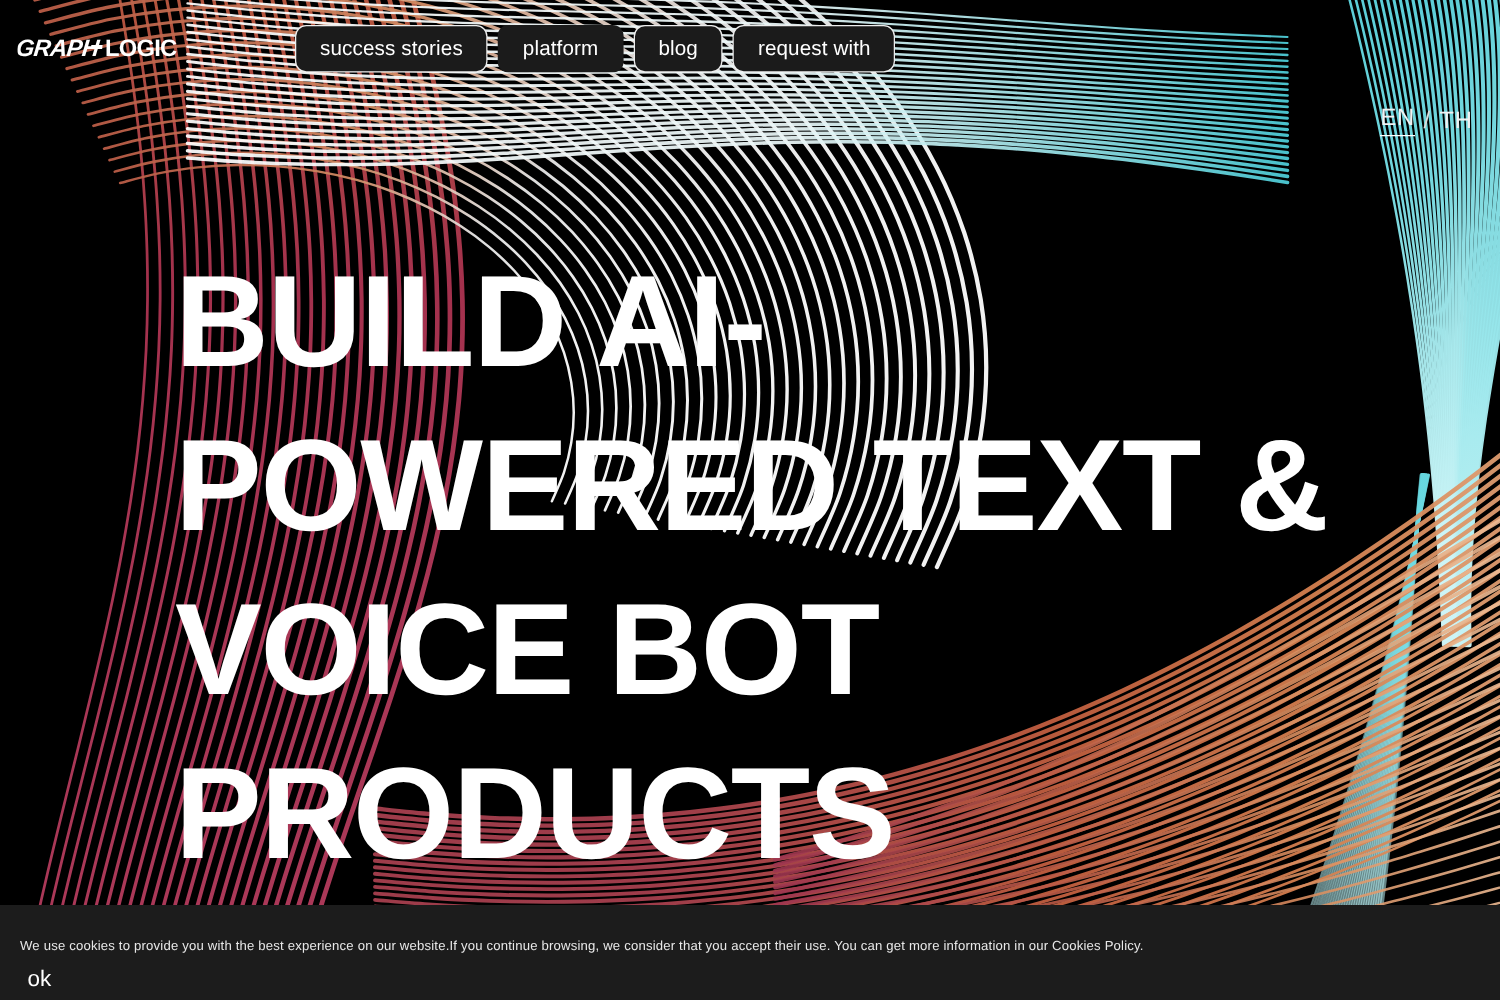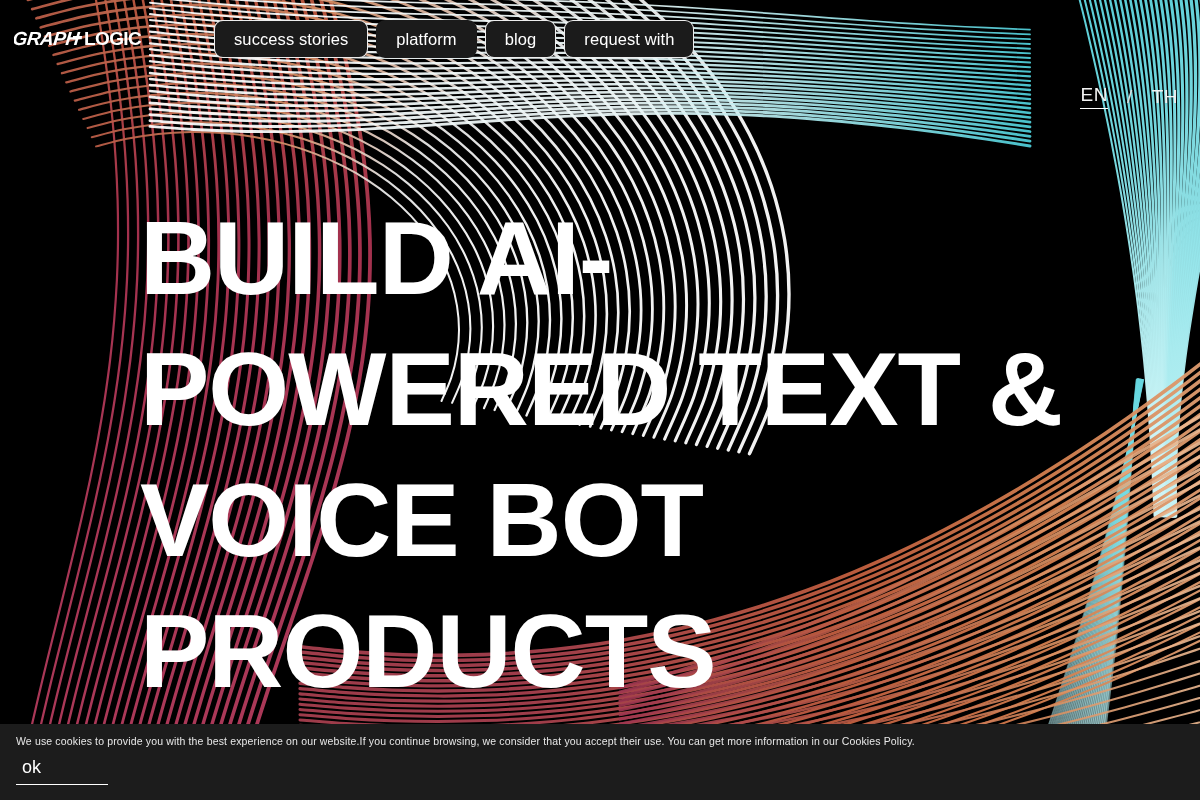--- a/index.html
+++ b/index.html
@@ -45,21 +45,21 @@
     user-select: none;
     flex: 0 0 auto;
     width: 140px;
   }
   .brand svg { display:block; }
 
   .nav {
     display: flex;
     align-items: center;
     gap: 8px;
-    margin-left: 12px;
+    margin-left: 34px;
     margin-top: 2px;
     flex: 1 1 auto;
     padding-left: 48px;
   }
 
   .nav-btn {
     position: relative;
     display: inline-flex;
     align-items: center;
     justify-content: center;
@@ -80,21 +80,21 @@
   }
 
   
   .lang {
     position: absolute;
     right: 22px;
     top: 84px;
     z-index: 10;
     display: flex;
     align-items: center;
-    gap: 19px;
+    gap: 7px;
     color: #fff;
     font-size: 19px;
     letter-spacing: 0.5px;
   }
   .lang .opt { cursor: pointer; color:#f2f2f2; }
   .lang .opt.active {
     border-bottom: 1.6px solid #fff;
     padding-bottom: 2px;
   }
   .lang .sep { color:#dcdcdc; cursor: default; }
@@ -120,21 +120,21 @@
     white-space: pre-line;
   }
 
   
   .cookie-bar {
     position: absolute;
     left: 0; right: 0; bottom: 0;
     height: 76px;
     background: #1c1c1c;
     z-index: 20;
-    padding: 10px 16px 0 16px;
+    padding: 26px 16px 0 16px;
     box-sizing: border-box;
   }
   .cookie-text {
     color: #e8e8e8;
     font-size: 10.5px;
     line-height: 14px;
     letter-spacing: 0.15px;
   }
   .cookie-ok {
     margin-top: 9px;

